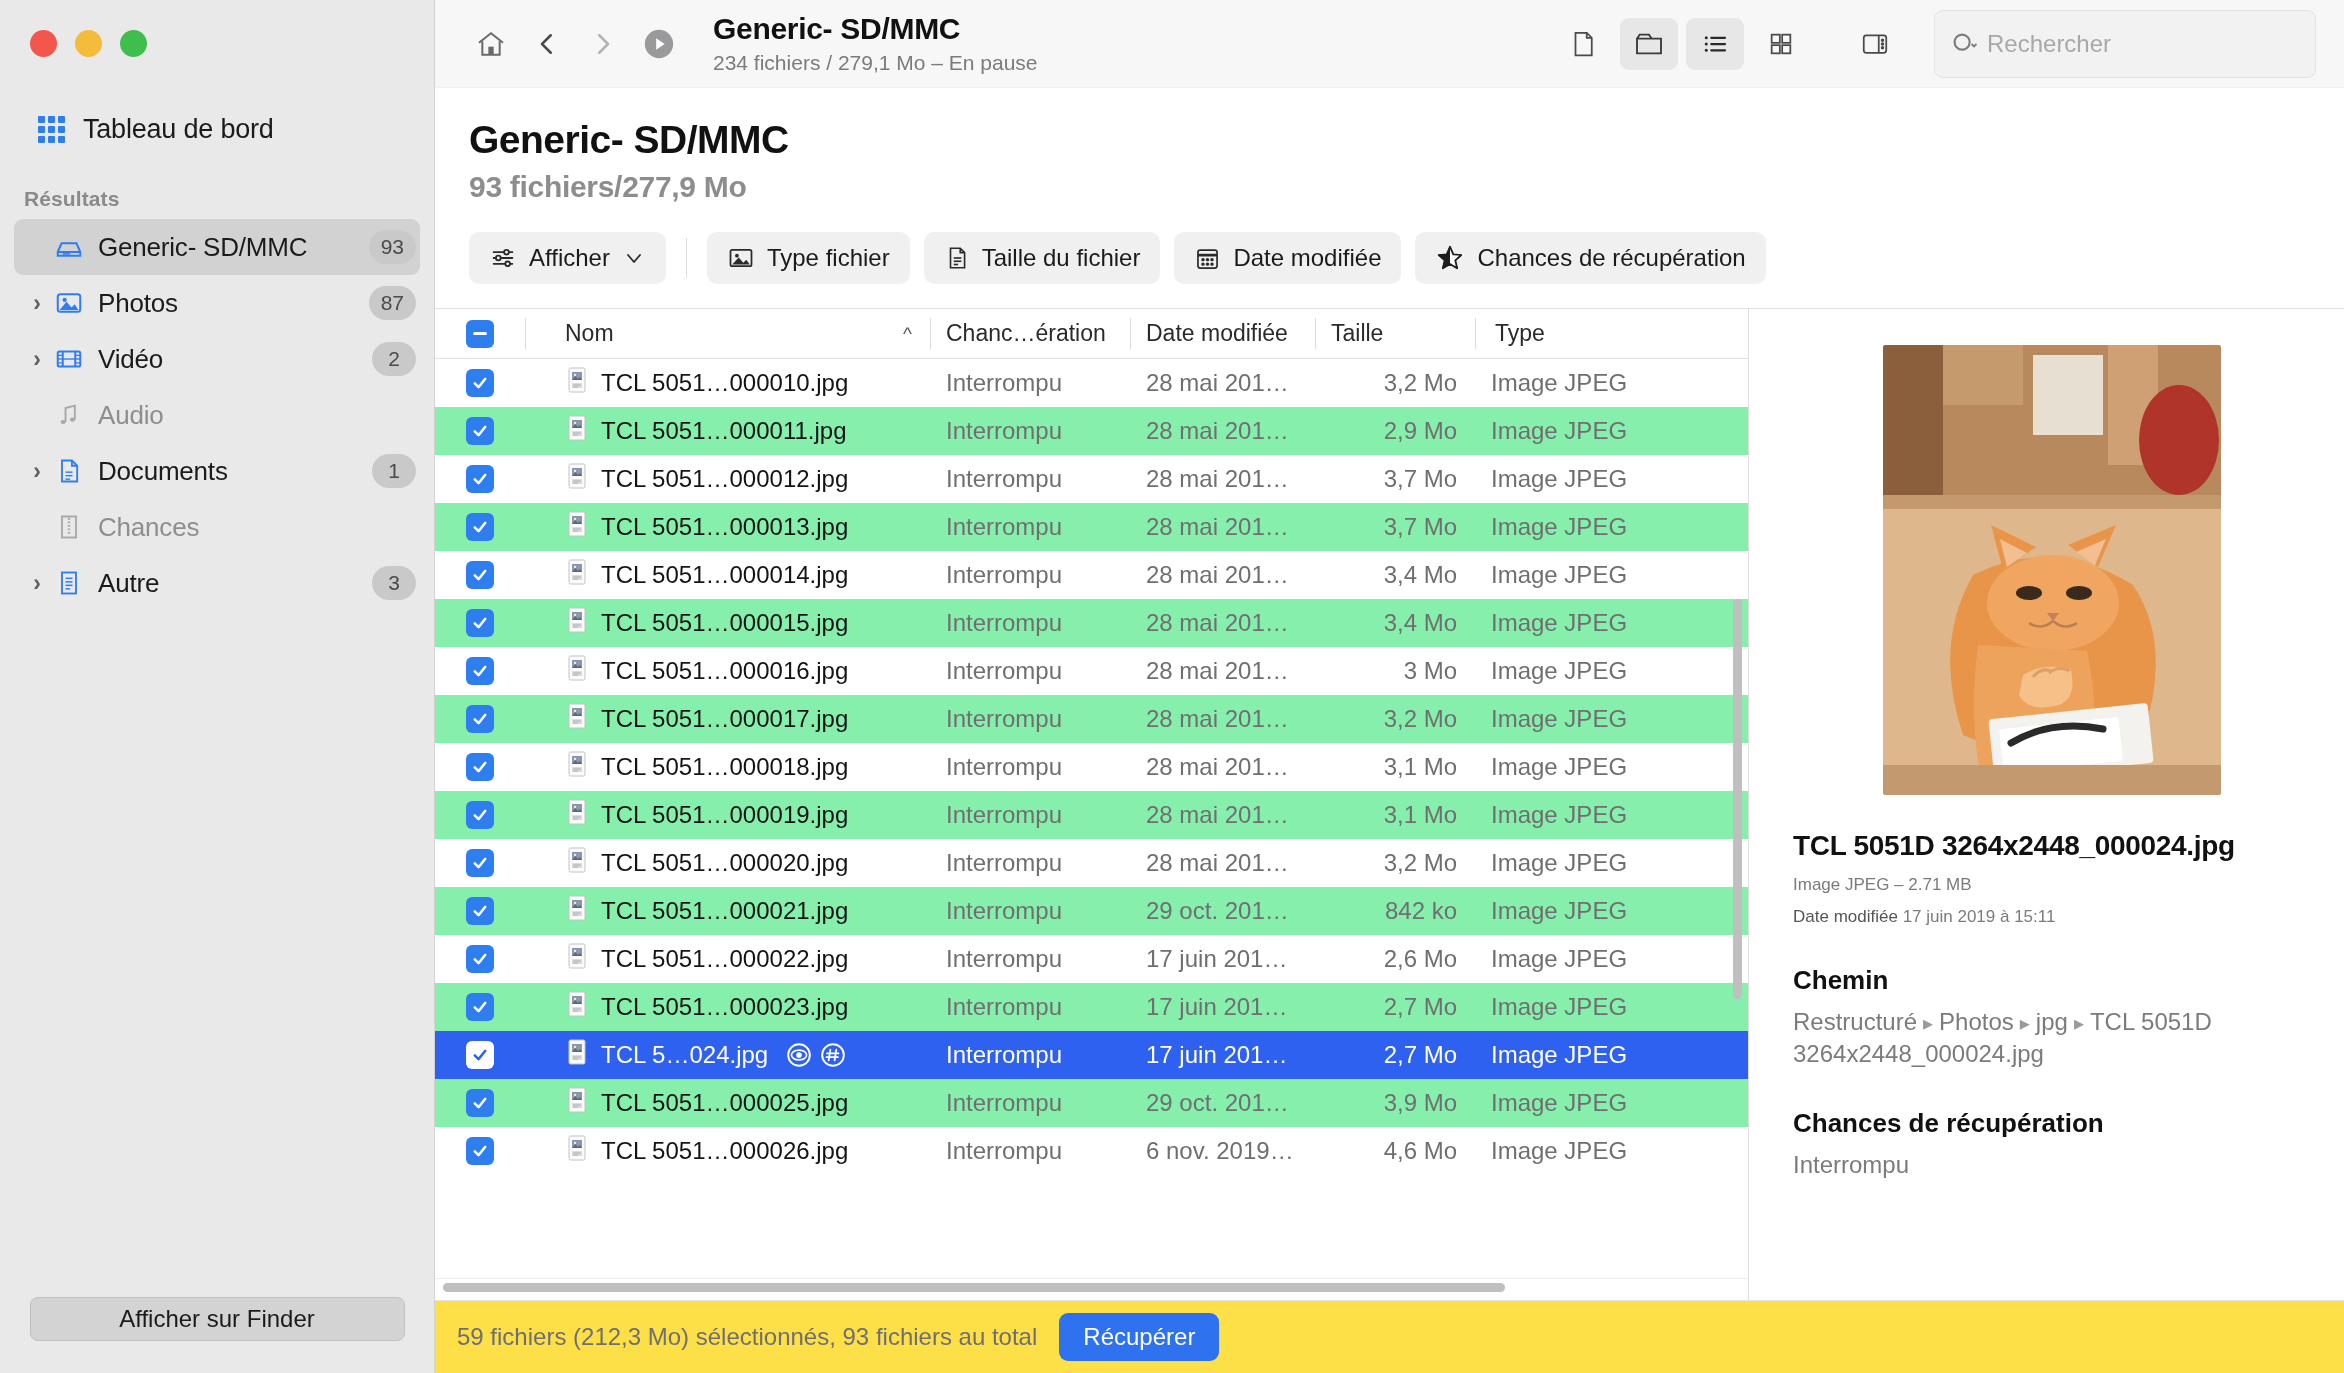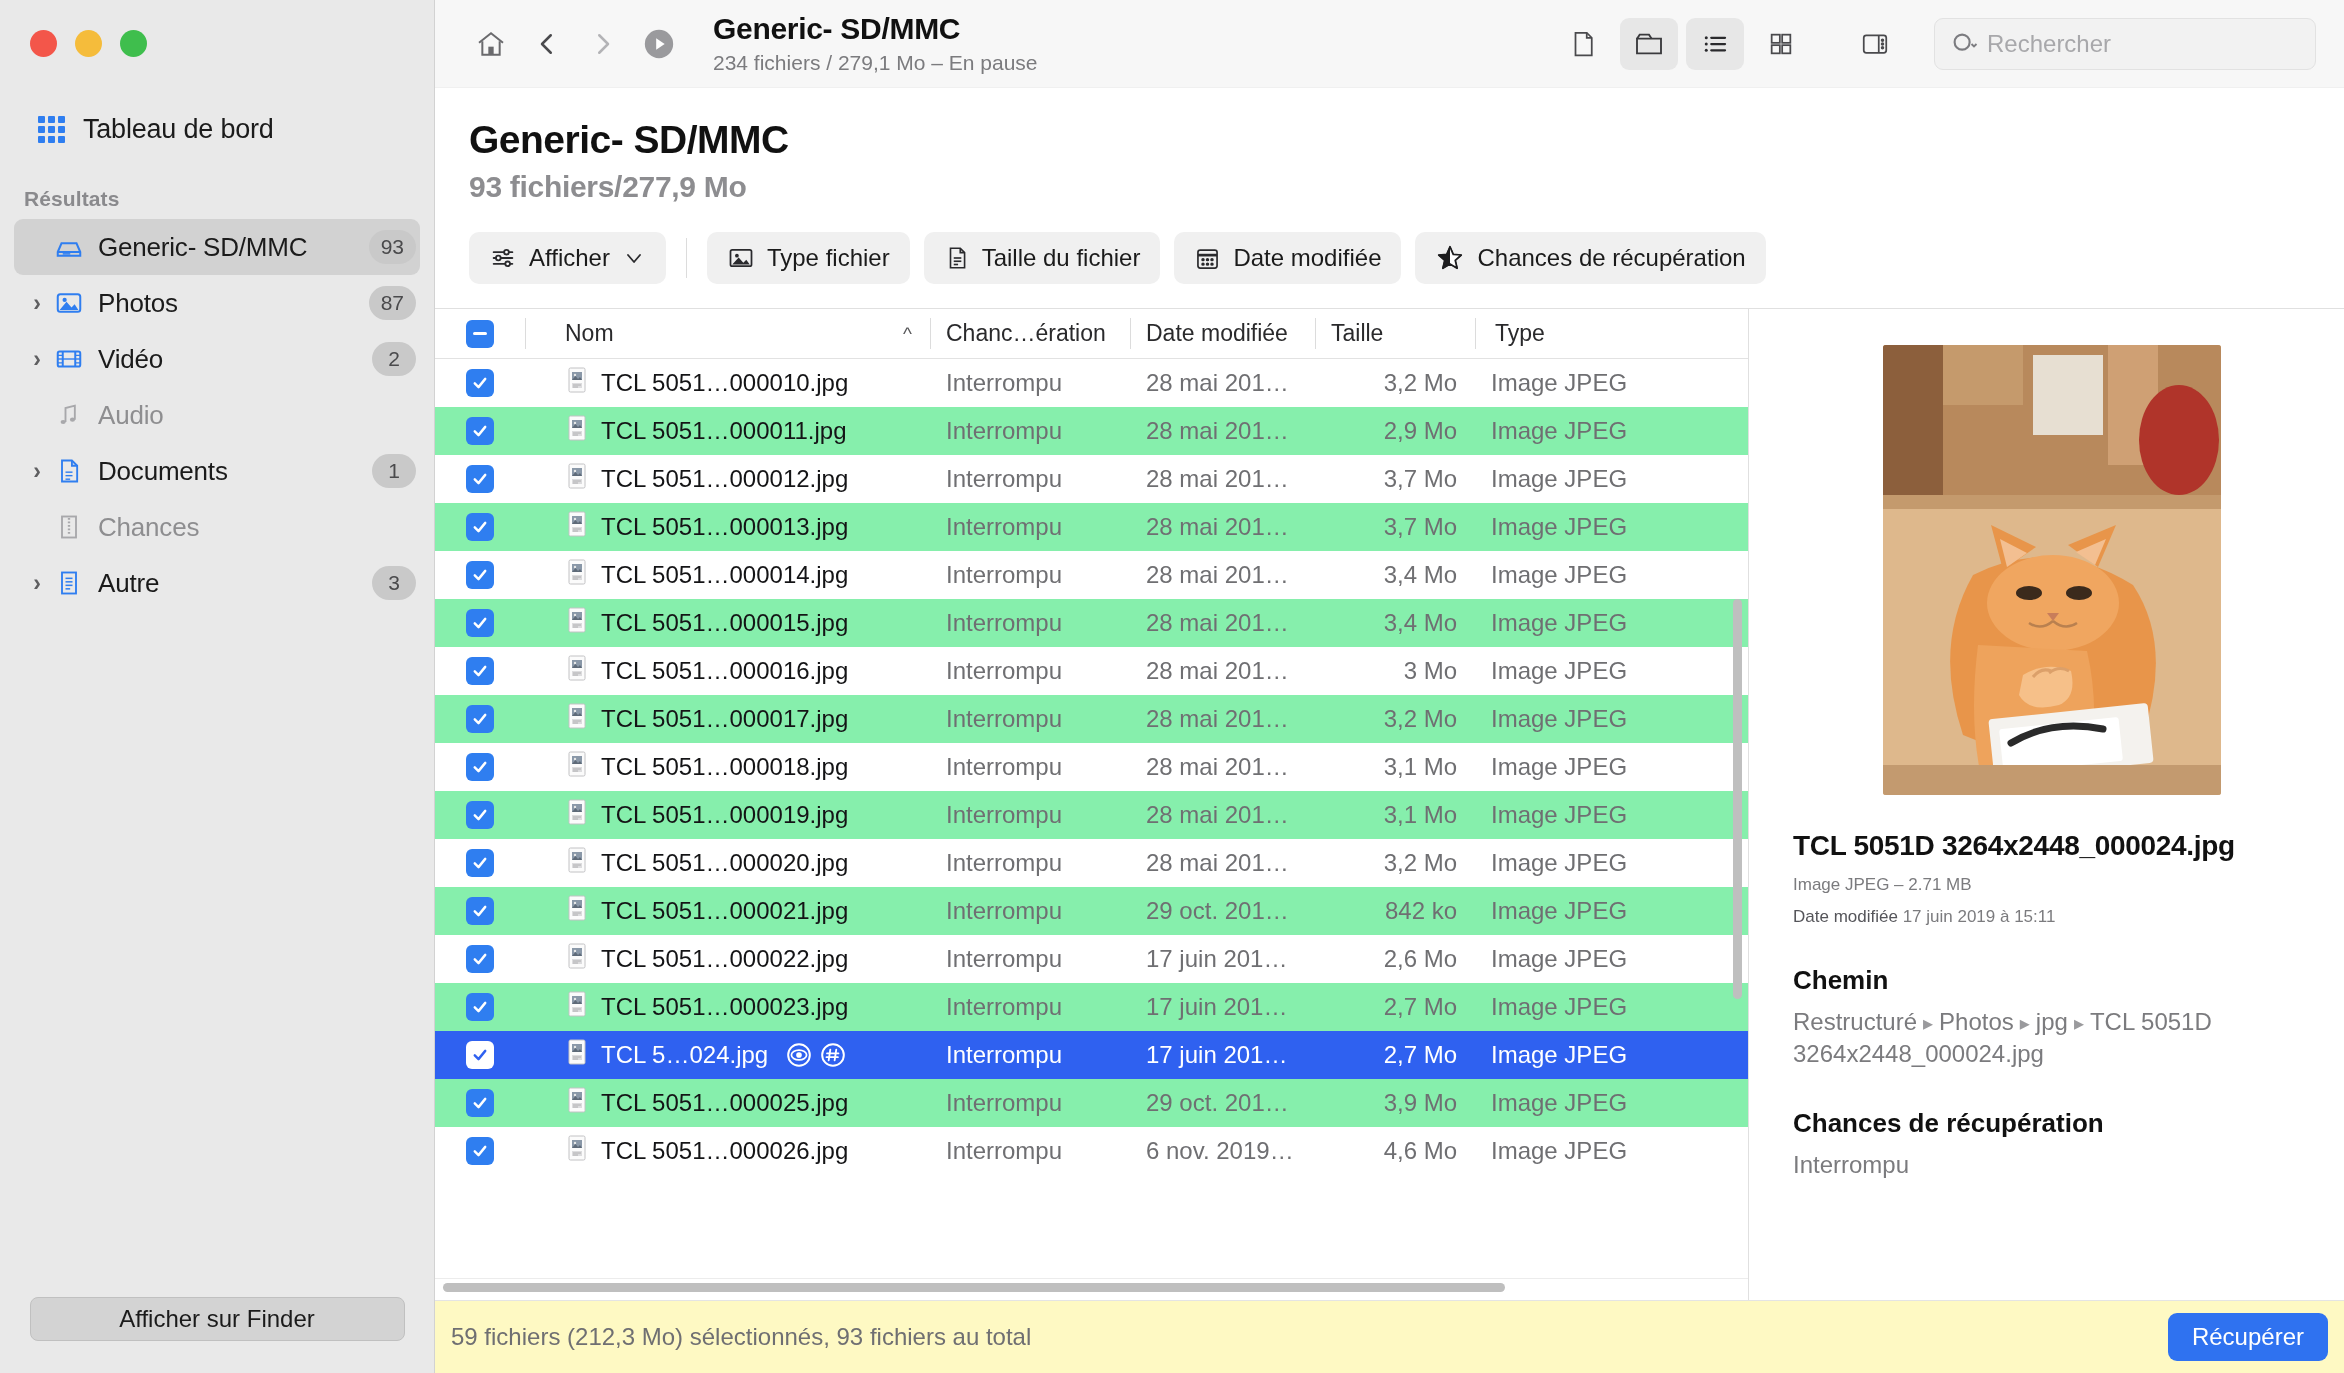--- a/index.html
+++ b/index.html
@@ -90,21 +90,21 @@
   .tb-title { font-size: 30px; font-weight: bold; color: #111; letter-spacing: -0.3px; line-height: 1.15; }
   .tb-sub { font-size: 21px; color: #7b7b7e; margin-top: 4px; }
   .tb-right { margin-left: auto; display: flex; align-items: center; gap: 8px; }
   .tb-icon {
     width: 58px; height: 52px; display: flex; align-items: center; justify-content: center;
     border-radius: 9px;
   }
   .tb-icon.active { background: #e7e7e7; }
   .tb-sep { width: 20px; }
   .search {
-    margin-left: 22px; width: 382px; height: 52px;
+    margin-left: 22px; width: 382px; height: 68px;
     background: #f2f2f2; border: 1px solid #e2e2e2; border-radius: 9px;
     display: flex; align-items: center; padding: 0 14px; gap: 8px;
   }
   .search-ph { font-size: 24px; color: #a8a8ab; }
 
   .hdr {
     padding: 30px 0 0 34px;
   }
   .hdr-title { font-size: 39px; font-weight: bold; color: #111; letter-spacing: -0.5px; }
   .hdr-sub { font-size: 30px; font-weight: bold; color: #8d8d90; margin-top: 8px; letter-spacing: -0.3px; }
@@ -198,22 +198,22 @@
   .det-title { font-size: 28px; font-weight: bold; color: #111; margin-top: 34px; letter-spacing: -0.3px; line-height: 1.2; }
   .det-line { font-size: 17px; color: #7b7b7e; margin-top: 12px; }
   .det-line b { color: #55555a; font-weight: normal; }
   .det-h { font-size: 26px; font-weight: bold; color: #111; margin-top: 38px; }
   .det-p { font-size: 24px; color: #7b7b7e; margin-top: 10px; line-height: 1.35; word-break: break-word; }
   .crumb { color: #9a9a9d; font-size: 20px; padding: 0 6px; }
 
   
   .statusbar {
     height: 73px; flex: 0 0 73px; border-top: 1px solid #e4e4e4;
-    display: flex; align-items: center; justify-content: space-between;
-    padding: 0 16px; gap: 22px; background: #fef9c3;
+    display: flex; align-items: center; justify-content: flex-start;
+    padding: 0 22px; gap: 22px; background: #fde047;
   }
   .status-text { font-size: 24px; color: #6f6f72; }
   .recover-btn {
     background: #2f72f0; color: #fff; font-size: 24px;
     height: 48px; padding: 0 24px; border-radius: 9px;
     display: flex; align-items: center; justify-content: center;
     font-family: "Liberation Sans", sans-serif; border: none;
   }
 </style>
 </head>

